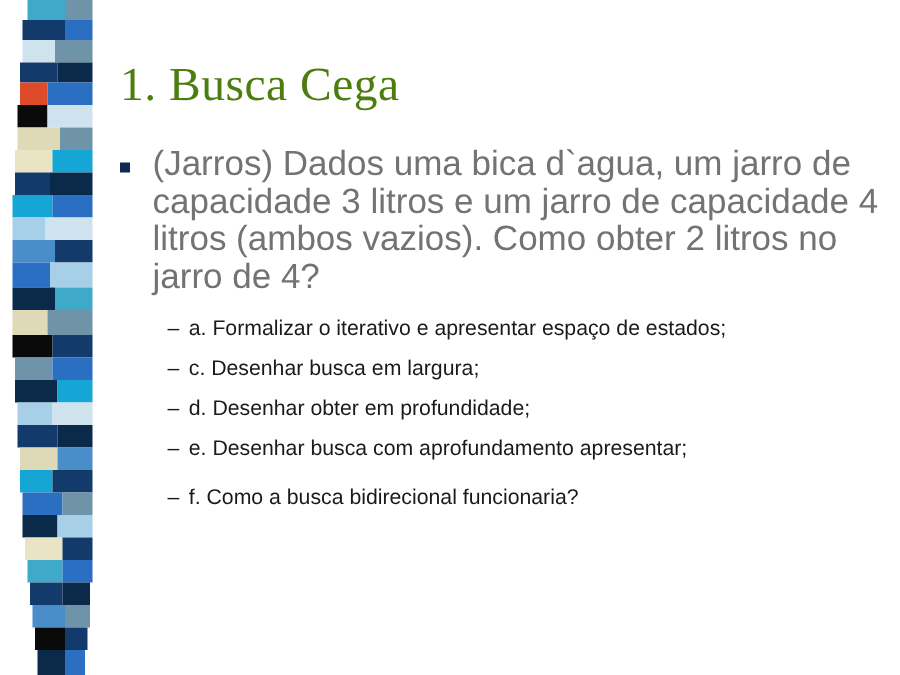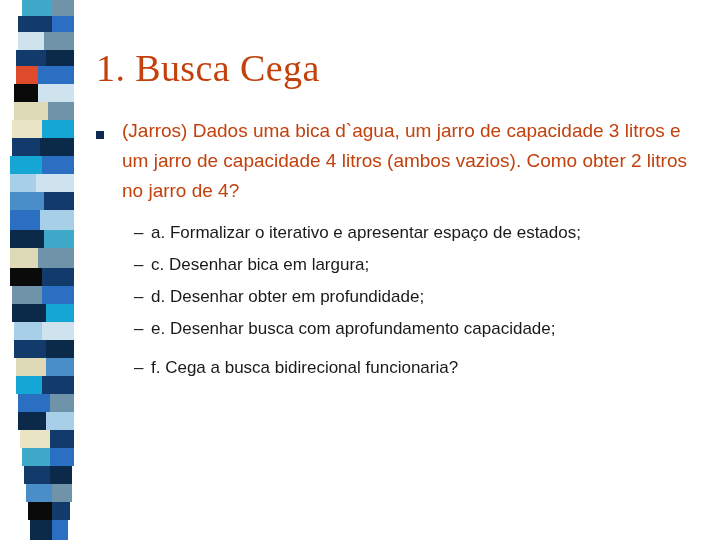--- a/index.html
+++ b/index.html
@@ -39,21 +39,21 @@
 
   
   #slide-title {
     position: absolute;
     left: 96px;
     top: 46px;
     width: 600px;
     font-family: "Liberation Serif", serif;
     font-size: 38px;
     line-height: 44px;
-    color: #c2410c;
+    color: #4d7c0f;
     letter-spacing: 0.4px;
     white-space: nowrap;
   }
 
   
   #body-content {
     position: absolute;
     left: 96px;
     top: 116px;
     width: 608px;
@@ -72,23 +72,23 @@
     text-align: left;
   }
   .l1-bullet span.sq {
     display: inline-block;
     width: 8px;
     height: 8px;
     background: #0e2a52;
   }
   .l1-text {
     flex: 1 1 auto;
-    font-size: 19px;
+    font-size: 28px;
     line-height: 30px;
-    color: #c2410c;
+    color: #737373;
   }
 
   .l2-list {
     margin: 14px 0 0 38px;
   }
   .l2-item {
     display: flex;
     align-items: flex-start;
     margin-bottom: 7px;
   }
@@ -186,30 +186,30 @@
       <div class="l1-text">(Jarros) Dados uma bica d`agua, um jarro de capacidade 3 litros e um jarro de capacidade 4 litros (ambos vazios). Como obter 2 litros no jarro de 4?</div>
     </div>
 
     <div class="l2-list">
       <div class="l2-item">
         <div class="l2-dash">–</div>
         <div class="l2-text">a. Formalizar o iterativo e apresentar espaço de estados;</div>
       </div>
       <div class="l2-item">
         <div class="l2-dash">–</div>
-        <div class="l2-text">c. Desenhar bica em largura;</div>
+        <div class="l2-text">c. Desenhar busca em largura;</div>
       </div>
       <div class="l2-item">
         <div class="l2-dash">–</div>
         <div class="l2-text">d. Desenhar obter em profundidade;</div>
       </div>
       <div class="l2-item">
         <div class="l2-dash">–</div>
-        <div class="l2-text">e. Desenhar busca com aprofundamento capacidade;</div>
+        <div class="l2-text">e. Desenhar busca com aprofundamento apresentar;</div>
       </div>
       <div class="l2-item spaced">
         <div class="l2-dash">–</div>
-        <div class="l2-text">f. Cega a busca bidirecional funcionaria?</div>
+        <div class="l2-text">f. Como a busca bidirecional funcionaria?</div>
       </div>
     </div>
 
   </div>
 </div>
 
 </body></html>

